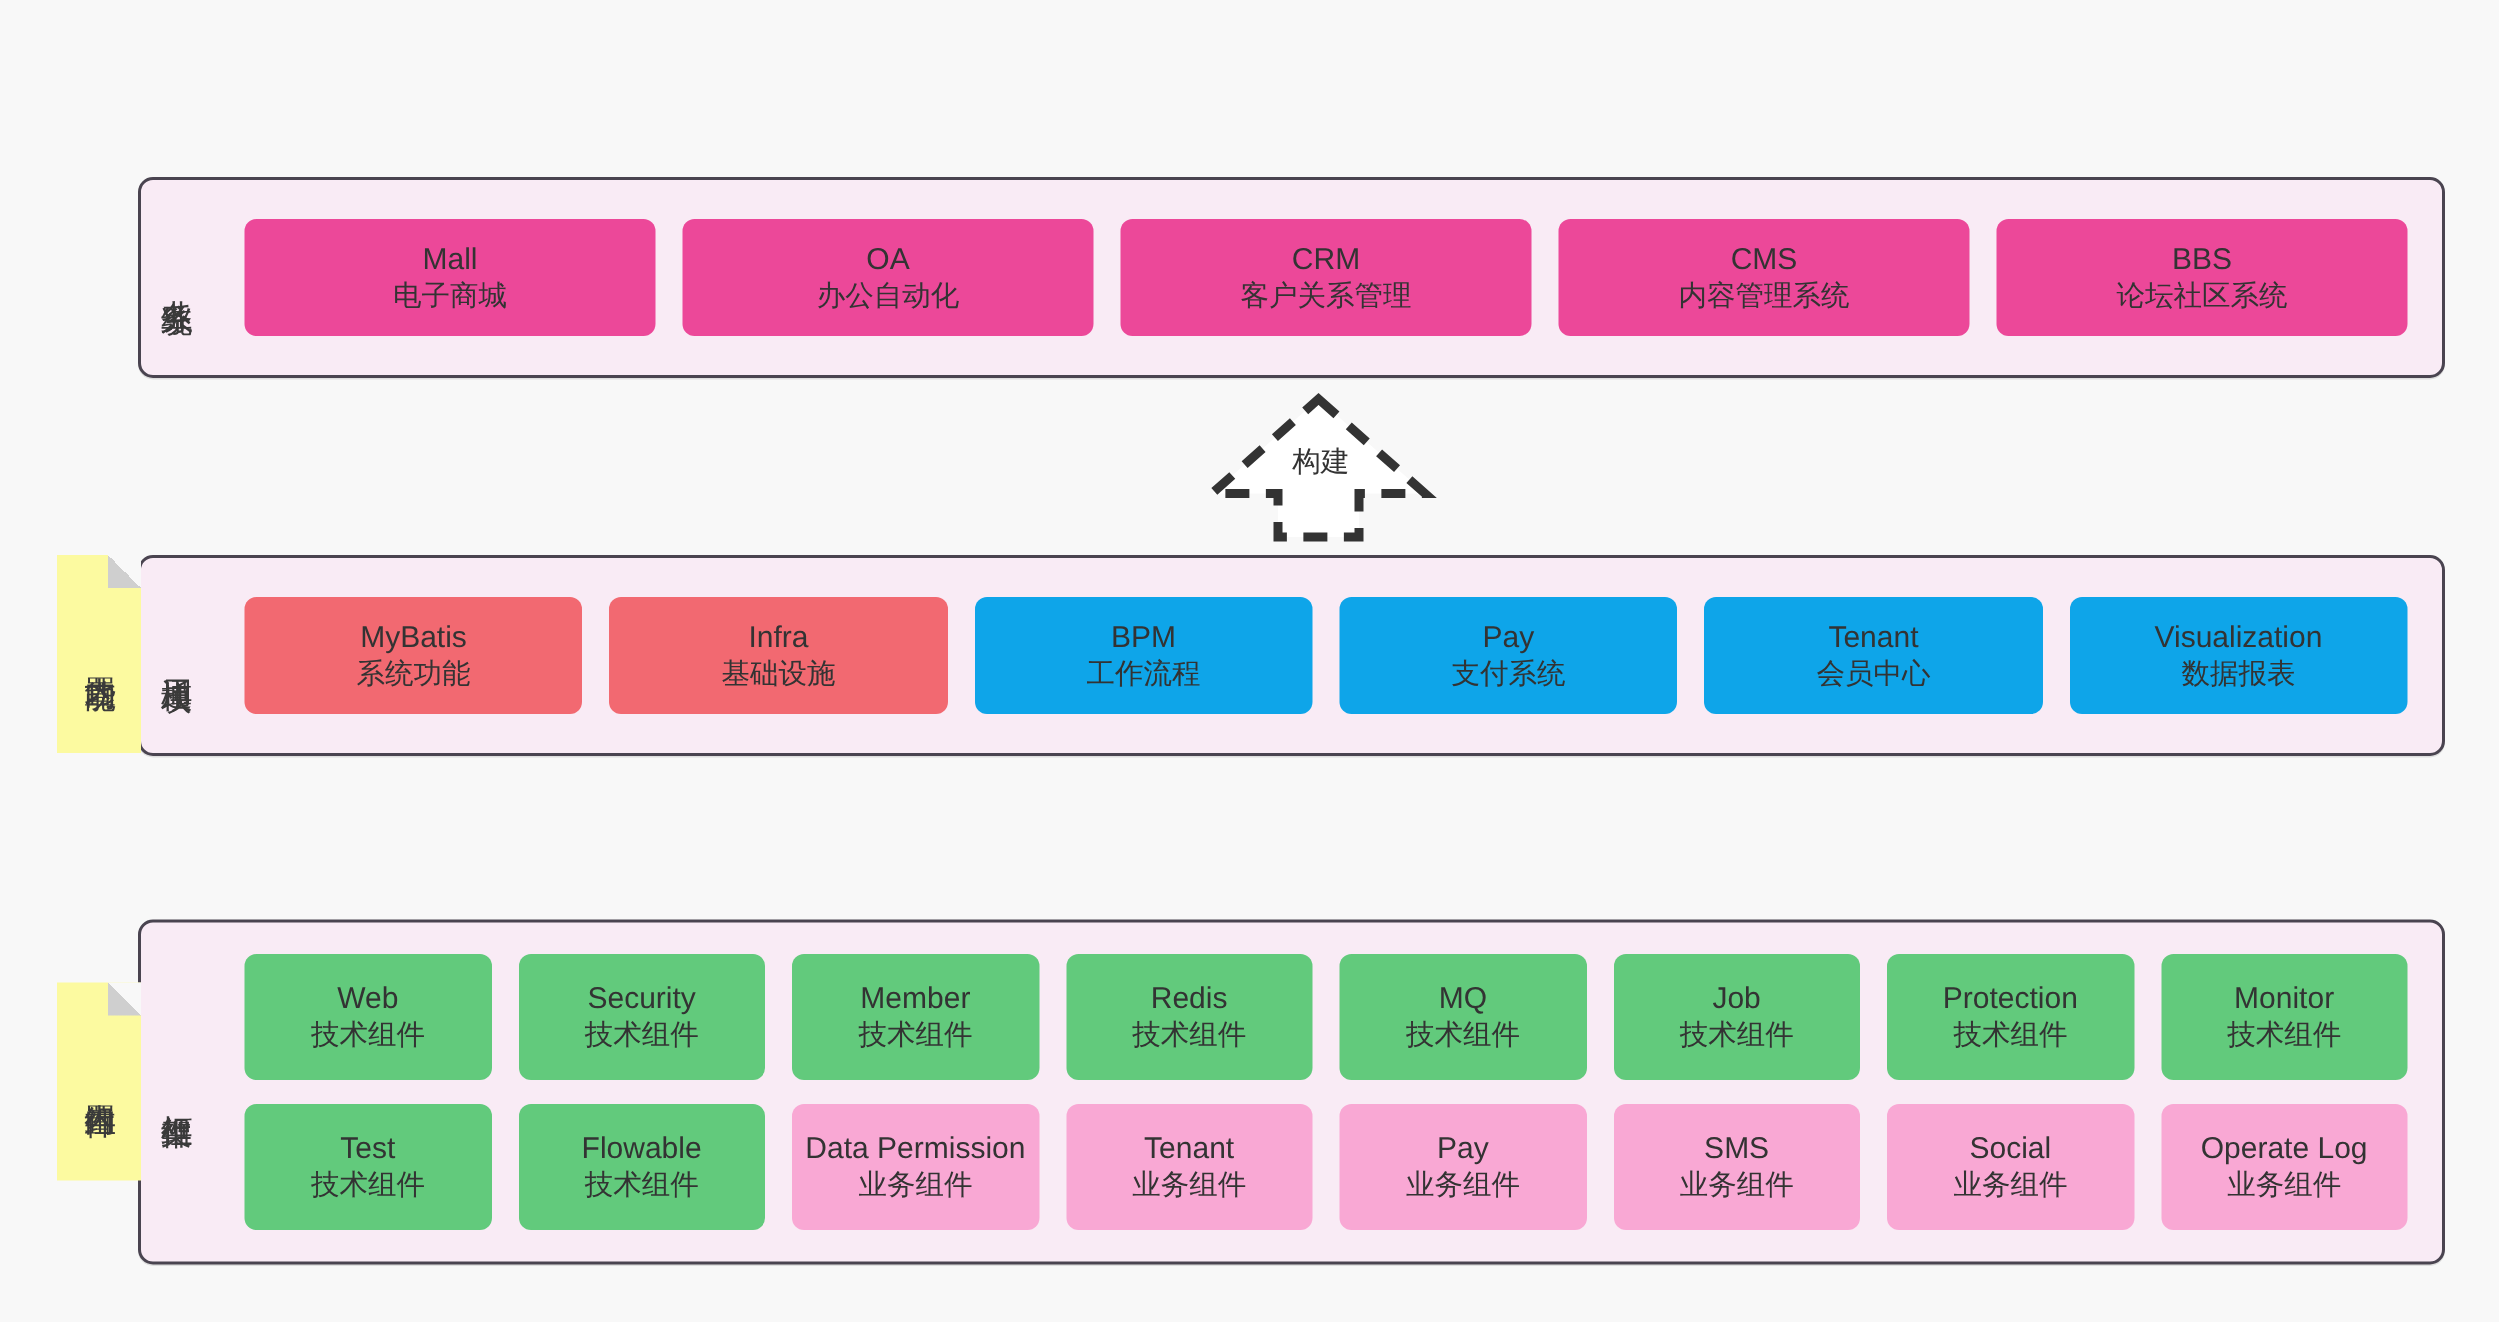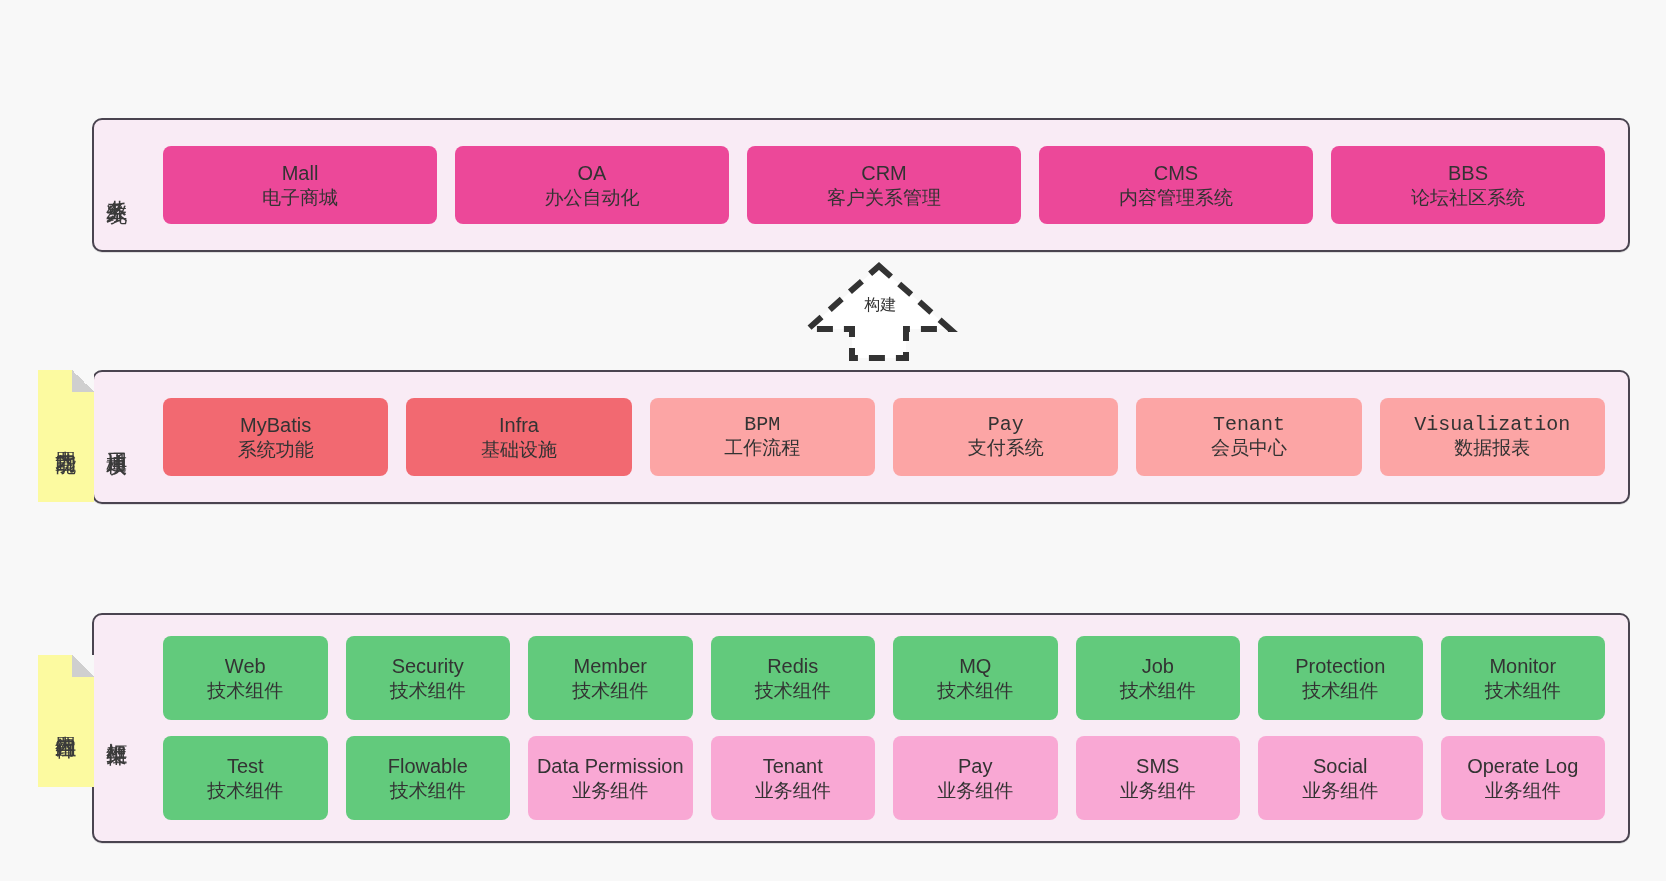--- a/index.html
+++ b/index.html
@@ -63,21 +63,21 @@
     text-align: center;
     color: #333333;
     line-height: 1.22;
     padding: 6px 4px;
   }
   .card .en { font-size: 20px; }
   .card .cn { font-size: 19px; }
 
   .c-blue       { background: #ec4899; }
   .c-red        { background: #f26971; }
-  .c-pink       { background: #fca5a5; font-family: Liberation Mono, monospace; }
+  .c-pink       { background: #0ea5e9; }
   .c-green      { background: #62ca7c; }
   .c-lightgreen { background: #f9a8d4; }
 
   
   #layer-business { left: 92px;  top: 118px; width: 1538px; height: 134px; }
   #layer-modules  { left: 92px;  top: 370px; width: 1538px; height: 134px; }
   #layer-frame    { left: 92px;  top: 613px; width: 1538px; height: 230px; }
 
   #layer-business .card { height: 78px; }
   #layer-modules  .card { height: 78px; }
@@ -117,21 +117,21 @@
     width: 152px;
     height: 100px;
     z-index: 2;
   }
   .uparrow svg { display: block; width: 100%; height: 100%; overflow: visible; }
   .uparrow .label {
     position: absolute;
     left: 50%;
     transform: translateX(-46%);
     top: 34px;
-    font-size: 16px;
+    font-size: 19px;
     color: #333;
     background: transparent;
     white-space: nowrap;
   }
   #arrow-build   { left: 803px; top: 261px; }
   #arrow-realize { left: 818px; top: 504px; }
 </style>
 </head>
 <body>
 

